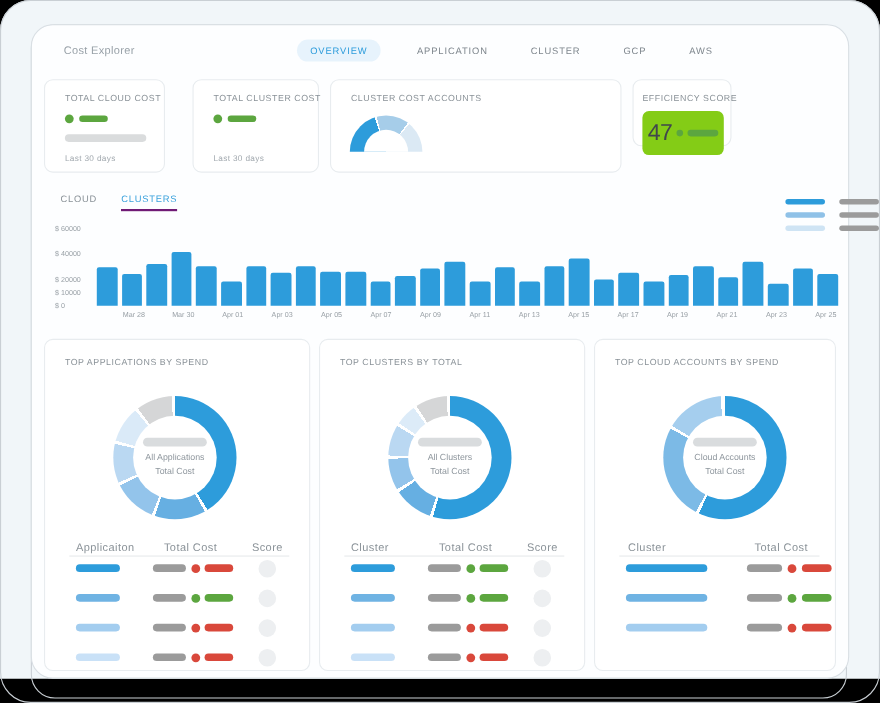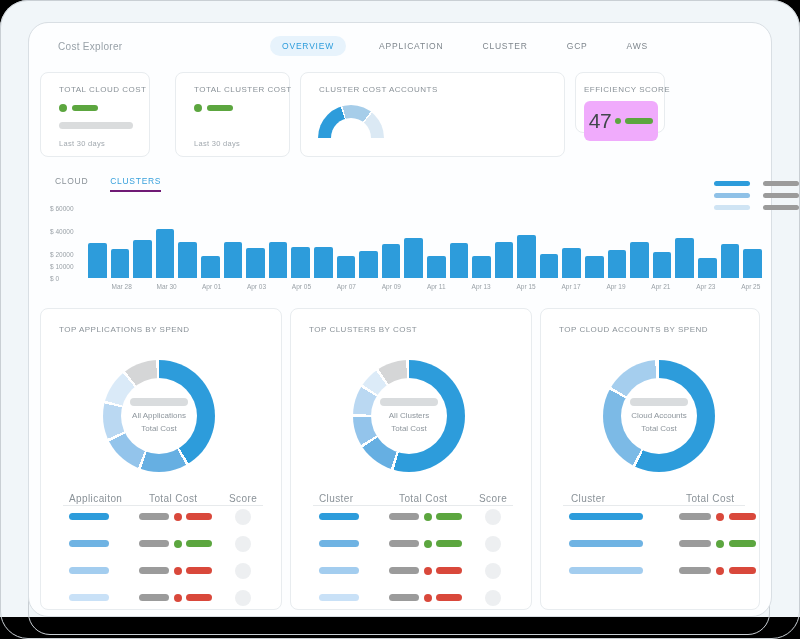--- a/index.html
+++ b/index.html
@@ -17,21 +17,21 @@
 
   .card { position:absolute; background:#fff; border:1px solid #e8ecef; border-radius:8px; }
   .card-title { position:absolute; font-size:8px; letter-spacing:.5px; color:#8a9298; white-space:nowrap; }
   .pill { border-radius:4px; }
   .dot { border-radius:50%; }
   .period { position:absolute; font-size:7.5px; color:#a2a9af; letter-spacing:.3px; }
 
   .gauge { position:absolute; width:66px; height:33px; border-radius:66px 66px 0 0; }
   .gauge-inner { position:absolute; left:13px; top:13px; width:40px; height:20px; border-radius:40px 40px 0 0; background:#fff; }
 
-  .eff-box { position:absolute; left:8px; top:28px; width:74px; height:40px; background:#f0abfc; border-radius:6px; display:flex; align-items:center; justify-content:center; gap:4px; }
+  .eff-box { position:absolute; left:8px; top:28px; width:74px; height:40px; background:#84cc16; border-radius:6px; display:flex; align-items:center; justify-content:center; gap:4px; }
   .eff-score { font-size:21px; color:#41474c; letter-spacing:-.5px; }
   .dollar { position:absolute; left:0; right:0; top:26px; text-align:center; font-size:30px; font-weight:200; color:#9ca4ab; }
   .alerts { position:absolute; left:0; right:0; top:66px; text-align:center; font-size:7.5px; color:#a2a9af; }
 
   .chart-tabs { position:absolute; left:55px; top:176px; display:flex; gap:22px; }
   .chart-tab { font-size:8.5px; letter-spacing:.7px; color:#8a9298; padding-bottom:4px; cursor:pointer; }
   .chart-tab.active { color:#39a1dc; border-bottom:2px solid #701a75; }
 
   .chart { position:absolute; left:50px; top:205px; width:712px; height:90px; }
   .y-tick { position:absolute; left:0; font-size:6.5px; color:#9aa1a7; white-space:nowrap; }
@@ -205,21 +205,21 @@
         </div>
         <div style="position: absolute; left: 0px; top: 0px;">
           <div class="seg" style="left: 28px; top: 285px; width: 40px; background: rgb(201, 225, 247);"></div>
           <div class="seg" style="left: 98px; top: 285px; width: 30px; background: rgb(155, 155, 155);"></div>
           <div class="st-dot" style="left: 133px; top: 284.5px; background: rgb(217, 72, 59);"></div>
           <div class="seg" style="left: 145px; top: 285px; width: 26px; background: rgb(217, 72, 59);"></div>
           <div class="score-circle" style="left: 194px; top: 280.5px;"></div>
         </div>
       </div>
       <div class="card" style="left: 290px; top: 308px; width: 242px; height: 302px;">
-        <div class="spend-title">TOP CLUSTERS BY COST</div>
+        <div class="spend-title">TOP CLUSTERS BY TOTAL</div>
         <div class="donut" style="background: conic-gradient(rgb(45, 156, 219) 0deg, rgb(45, 156, 219) 196deg, rgb(255, 255, 255) 196deg, rgb(255, 255, 255) 199deg, rgb(102, 175, 226) 199deg, rgb(102, 175, 226) 236deg, rgb(255, 255, 255) 236deg, rgb(255, 255, 255) 239deg, rgb(147, 196, 235) 239deg, rgb(147, 196, 235) 269deg, rgb(255, 255, 255) 269deg, rgb(255, 255, 255) 272deg, rgb(186, 216, 242) 272deg, rgb(186, 216, 242) 301deg, rgb(255, 255, 255) 301deg, rgb(255, 255, 255) 304deg, rgb(220, 235, 248) 304deg, rgb(220, 235, 248) 324deg, rgb(255, 255, 255) 324deg, rgb(255, 255, 255) 327deg, rgb(213, 214, 215) 327deg, rgb(213, 214, 215) 357deg, rgb(255, 255, 255) 357deg, rgb(255, 255, 255) 360deg);">
           <div class="donut-hole">
             <div class="donut-bar"></div>
             <div class="donut-line">All Clusters</div>
             <div class="donut-line">Total Cost</div>
           </div>
         </div>
         <div class="tbl-head" style="left: 28px; top: 184px;">Cluster</div>
         <div class="tbl-head" style="left: 108px; top: 184px;">Total Cost</div>
         <div class="tbl-head" style="left: 188px; top: 184px;">Score</div>

